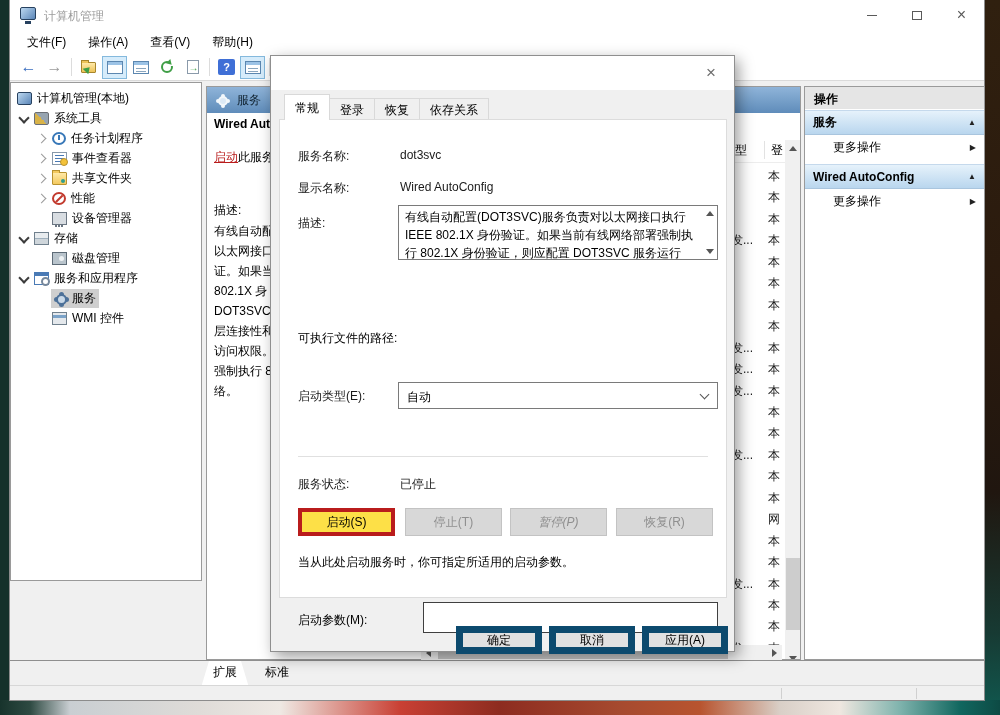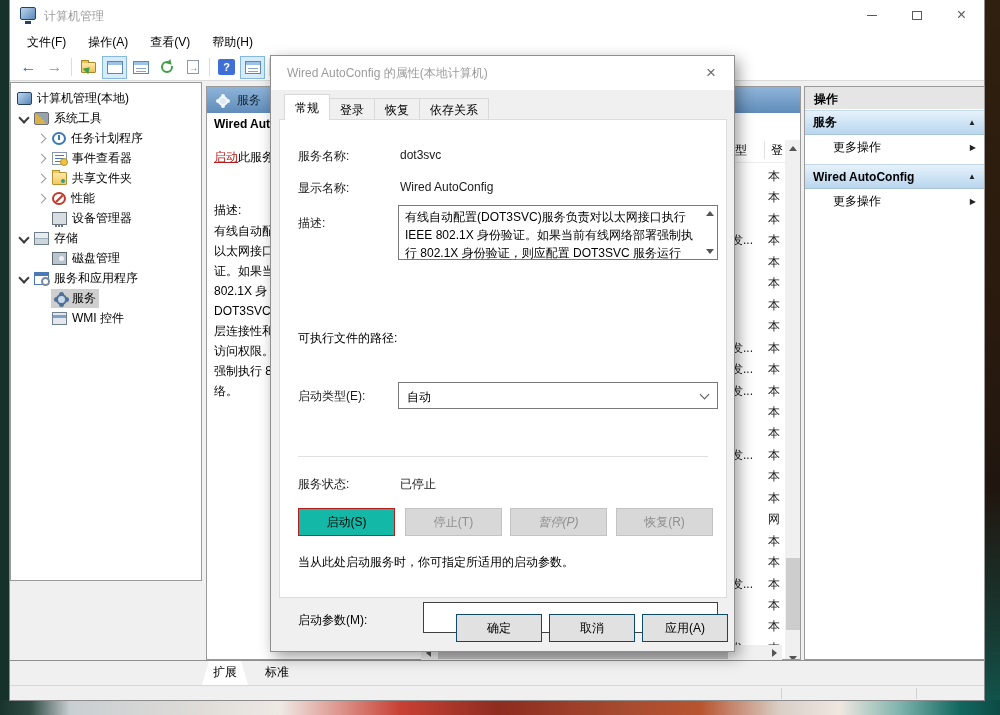--- a/index.html
+++ b/index.html
@@ -155,26 +155,26 @@
   #desc-up{position:absolute;right:3px;top:5px}
   #desc-down{position:absolute;right:3px;bottom:5px}
   #dlg-path-label{position:absolute;left:18px;top:210px}
   #dlg-path-value{position:absolute;left:16px;top:232px;width:424px;white-space:nowrap;overflow:hidden}
   #dlg-select{position:absolute;left:118px;top:262px;width:320px;height:27px;background:#fff;border:1px solid #7a7a7a}
   #dlg-select .sel-text{position:absolute;left:8px;top:6px}
   #dlg-select .sel-chev{position:absolute;right:9px;top:8px;width:7px;height:7px;border-right:1.5px solid #555;border-bottom:1.5px solid #555;transform:rotate(45deg)}
   #dlg-sep{position:absolute;left:18px;top:336px;width:410px;height:1px;background:#e0e0e0}
   #ctrl-buttons{position:absolute;left:0;top:388px;width:100%;height:30px}
   .ctrl-btn{position:absolute;top:0;width:97px;height:28px;display:flex;align-items:center;justify-content:center}
-  .ctrl-btn.on{background:#14b8a6;border:1px solid #b91c1c;color:#000}
+  .ctrl-btn.on{background:#fde047;border:4px solid #b91c1c;color:#000}
   .ctrl-btn.off{background:#d8d8d8;border:1px solid #c3c3c3;color:#8f8f8f}
   #dlg-hint{position:absolute;left:18px;top:434px}
   #dlg-params-label{position:absolute;left:18px;top:492px}
   #dlg-params-input{position:absolute;left:143px;top:482px;width:295px;height:31px;border:1px solid #404040;background:#fff;font:inherit;padding:0 6px;outline:none}
-  .dlg-btn{position:absolute;top:558px;width:86px;height:28px;display:flex;align-items:center;justify-content:center;background:#e1e1e1;border:1px solid #0c4a6e}
+  .dlg-btn{position:absolute;top:570px;width:86px;height:28px;display:flex;align-items:center;justify-content:center;background:#e1e1e1;border:7px solid #0c4a6e}
   #btn-ok{left:185px}#btn-cancel{left:278px}#btn-apply{left:371px}
 </style>
 </head>
 <body>
 
 <div id="desktop-right"></div>
 <div id="desktop-bottom"></div>
 
 <div id="window">
 
@@ -501,21 +501,20 @@
     </div>
 
   <div id="statusbar">
     <div class="status-sep" style="left:771px"></div>
     <div class="status-sep" style="left:906px"></div>
   </div>
 </div>
 
 <div id="dialog">
   <div id="dlg-titlebar">
-    <span id="dlg-title">Wired AutoConfig 的属性(本地计算机)</span>
     <div id="dlg-close">
         <span>×</span>
       </div>
   </div>
   <div id="dlg-tabs">
       <div class="dtab active">常规</div>
       <div class="dtab">登录</div>
       <div class="dtab">恢复</div>
       <div class="dtab">依存关系</div>
     </div>

